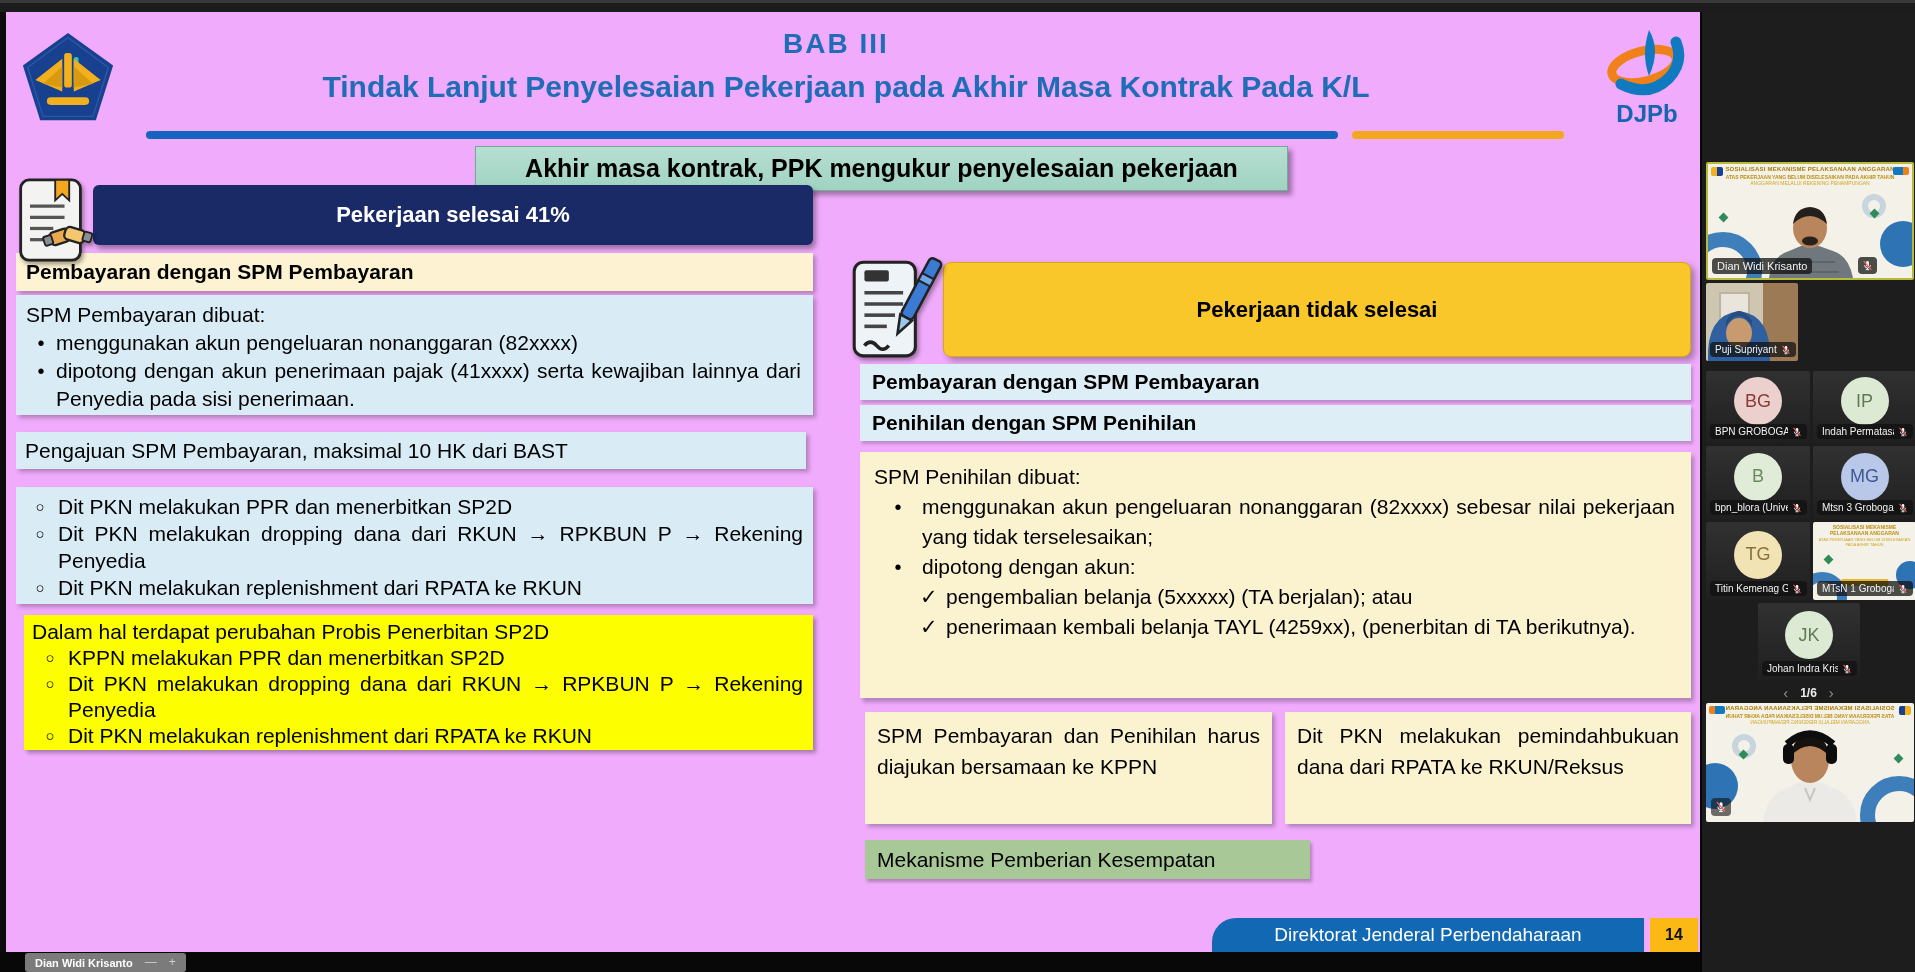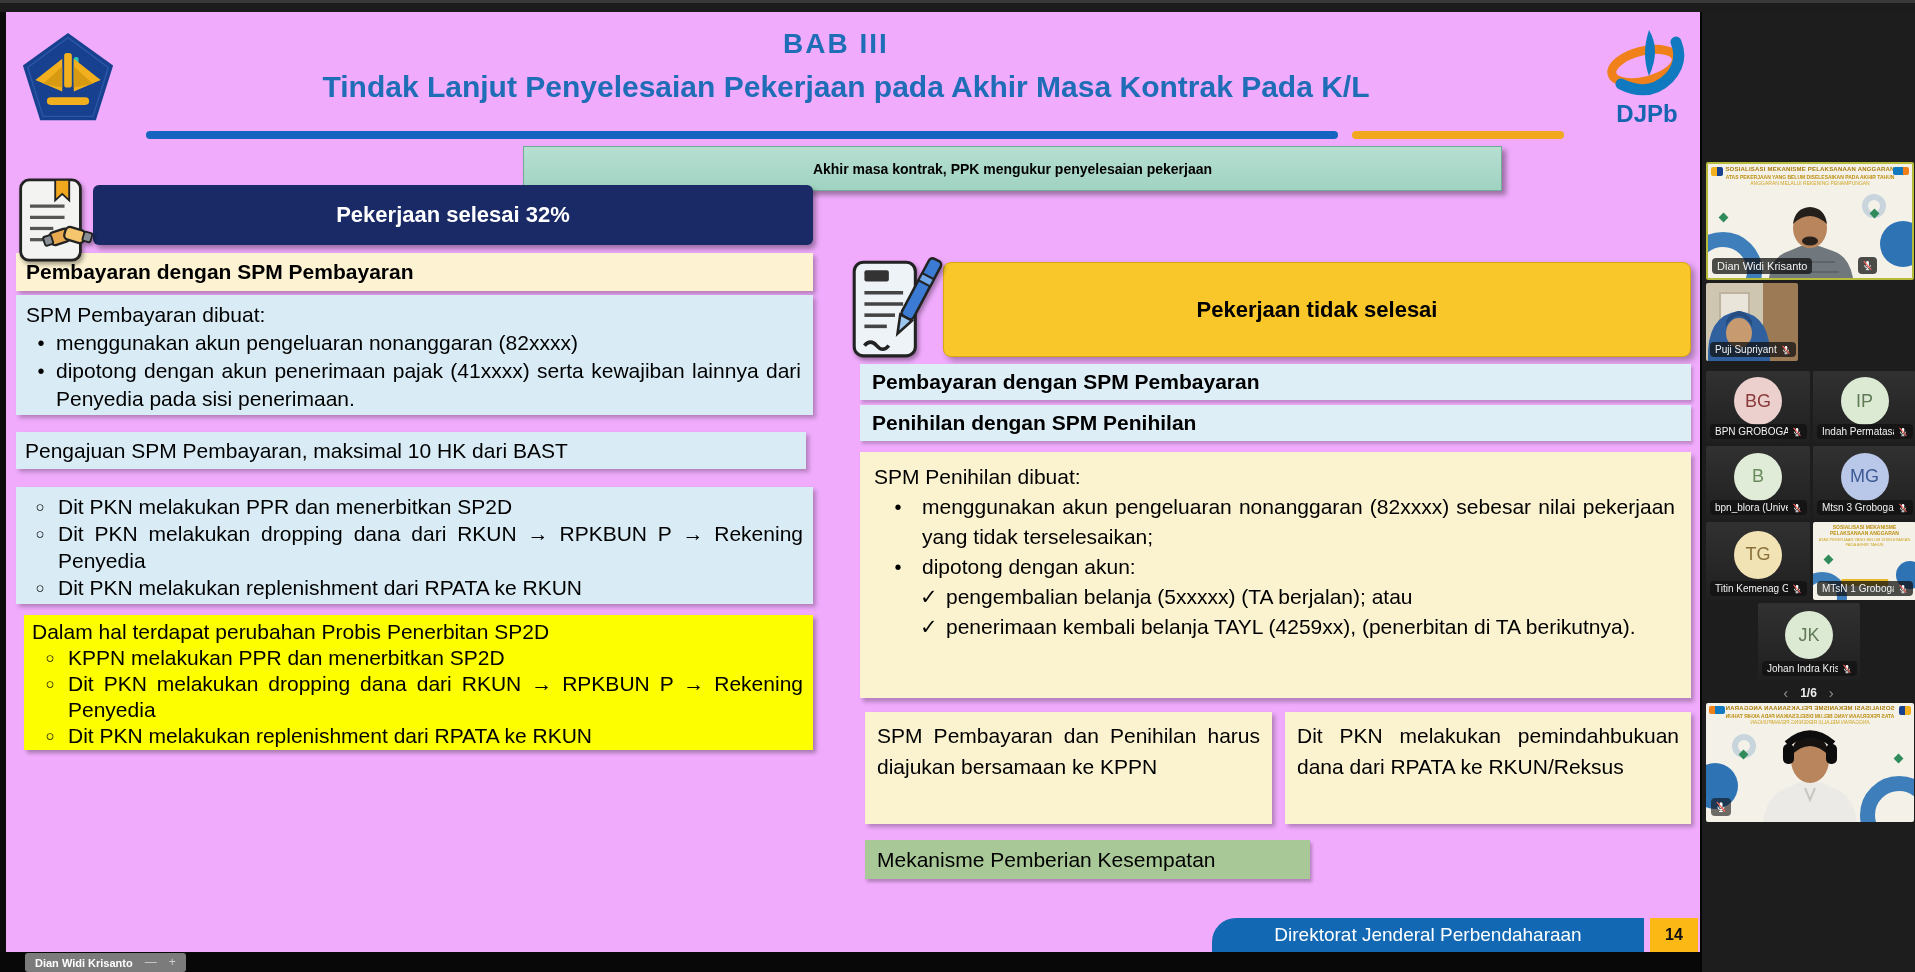--- a/index.html
+++ b/index.html
@@ -20,25 +20,25 @@
   .slide { position:absolute; left:6px; top:12px; width:1694px; height:940px; background:#f0abfc; }
   .slide > div { position:absolute; }
 
   .chapter { left:100px; width:1460px; top:16px; text-align:center; font-size:28px; font-weight:bold;
              color:#1e6db6; letter-spacing:2px; }
   .maintitle { left:60px; width:1560px; top:58px; text-align:center; font-size:30px; font-weight:bold;
                color:#1e6db6; white-space:nowrap; }
   .ul-blue { left:140px; top:119px; width:1192px; height:8px; background:#1565c0; border-radius:4px; }
   .ul-orange { left:1346px; top:119px; width:212px; height:8px; background:#f2a81d; border-radius:4px; }
 
-  .banner { left:469px; top:134px; width:979px; height:45px;
+  .banner { left:469px; top:134px; width:813px; height:45px;
             background:linear-gradient(180deg,#b7dfd1,#a0d3c1); border:1px solid #6fae94;
             box-shadow:4px 4px 5px rgba(0,0,0,.35);
             display:flex; align-items:center; justify-content:center;
-            font-size:14px; font-weight:bold; color:#000;margin-left:48px; }
+            font-size:25px; font-weight:bold; color:#000; }
 
   
   .icon1 { left:10px; top:162px; width:84px; height:94px; z-index:5; filter:drop-shadow(2px 3px 2px rgba(0,0,0,.35)); }
   .l-header { left:87px; top:173px; width:720px; height:60px; background:#1a2a66; border-radius:6px;
               box-shadow:3px 4px 5px rgba(0,0,0,.35); display:flex; align-items:center; justify-content:center;
               color:#fff; font-size:22px; font-weight:bold; }
   .l-paybar { left:10px; top:241px; width:797px; height:38px; background:#fdf3d2;
               box-shadow:3px 3px 4px rgba(0,0,0,.25); display:flex; align-items:center;
               padding-left:10px; font-size:21px; font-weight:bold; color:#000; }
   .l-box1 { left:10px; top:283px; width:797px; height:120px; background:#d9ecf6;
@@ -210,21 +210,21 @@
         <line x1="15" y1="56" x2="40" y2="56" stroke="#555" stroke-width="3.5"></line>
         <line x1="15" y1="68" x2="36" y2="68" stroke="#555" stroke-width="3.5"></line>
         <g>
           <rect x="36" y="58" width="22" height="14" rx="5" transform="rotate(-18 47 65)" fill="#e9a94f" stroke="#222" stroke-width="2.5"></rect>
           <rect x="52" y="56" width="22" height="14" rx="5" transform="rotate(16 63 63)" fill="#f6c66f" stroke="#222" stroke-width="2.5"></rect>
           <rect x="30" y="64" width="9" height="10" rx="2" transform="rotate(-18 34 69)" fill="#8a8f96" stroke="#222" stroke-width="2"></rect>
           <rect x="72" y="60" width="9" height="10" rx="2" transform="rotate(16 76 65)" fill="#8a8f96" stroke="#222" stroke-width="2"></rect>
         </g>
       </svg>
     </div>
-    <div class="l-header">Pekerjaan selesai 32%</div>
+    <div class="l-header">Pekerjaan selesai 41%</div>
     <div class="l-paybar">Pembayaran dengan SPM Pembayaran</div>
 
     <div class="l-box1">
       <div>SPM Pembayaran dibuat:</div>
       <div class="brow">
         <span class="bm dot">•</span>
         <span class="bt">menggunakan akun pengeluaran nonanggaran (82xxxx)</span>
       </div>
       <div class="brow">
         <span class="bm dot">•</span>

